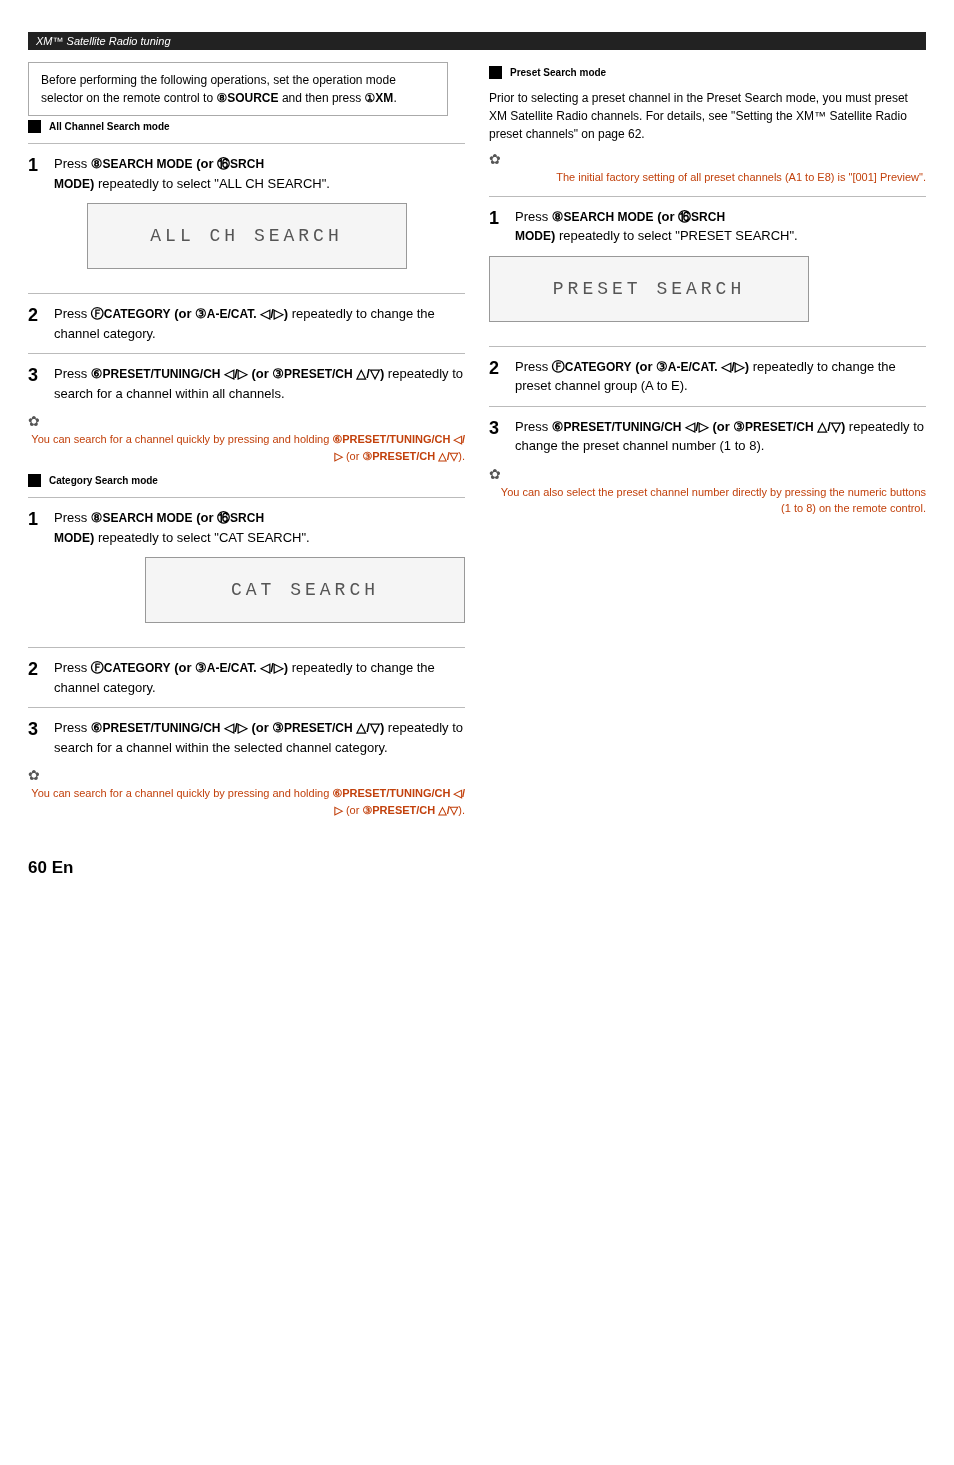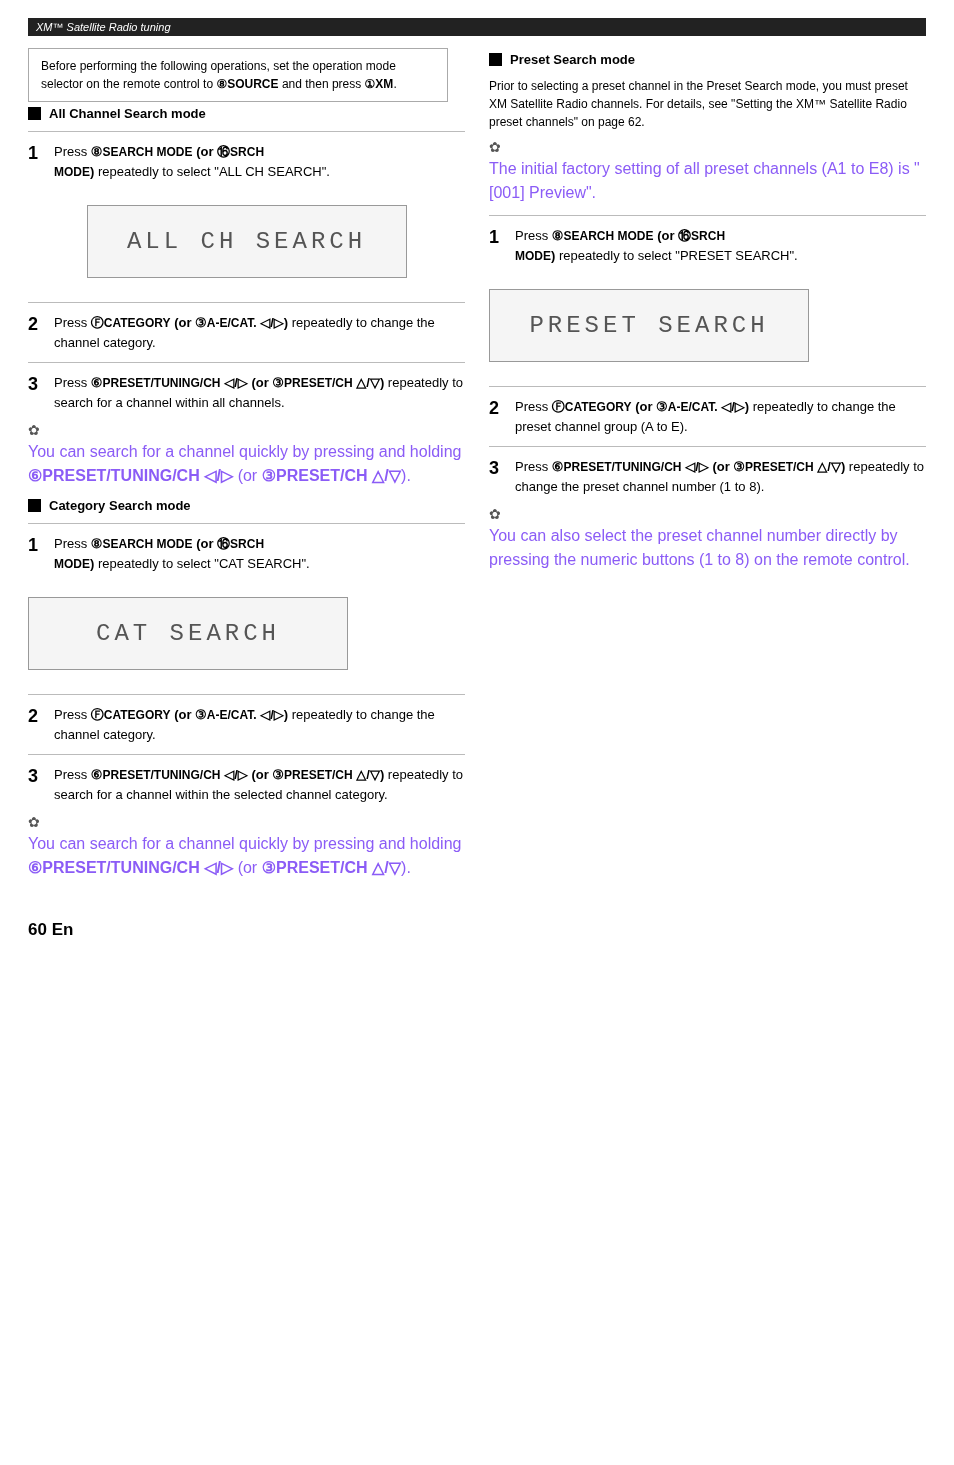--- a/index.html
+++ b/index.html
@@ -7,21 +7,21 @@
       font-family: Arial, Helvetica, sans-serif;
       font-size: 13px;
       background: #fff;
       color: #000;
       width: 954px;
       min-height: 1465px;
     }
     .page {
       width: 954px;
       min-height: 1465px;
-      padding: 18px 28px 28px 28px;
+      padding: 32px 28px 28px 28px;
       position: relative;
     }
     .header-bar {
       background: #222;
       color: #fff;
       font-size: 11px;
       font-style: italic;
       padding: 3px 8px;
       margin-bottom: 12px;
     }
@@ -41,21 +41,21 @@
       min-width: 0;
     }
     .col-right {
       flex: 1;
       min-width: 0;
     }
     .section-heading {
       display: flex;
       align-items: center;
       gap: 8px;
-      font-size: 13px;
+      font-size: 10px;
       font-weight: bold;
       margin-bottom: 10px;
       margin-top: 4px;
     }
     .section-heading .square-icon {
       display: inline-block;
       width: 13px;
       height: 13px;
       background: #000;
       flex-shrink: 0;
@@ -83,39 +83,40 @@
     .btn-underline {
       font-weight: bold;
       text-transform: uppercase;
       font-size: 12px;
     }
     .display-box {
       border: 1.5px solid #999;
       background: #f5f5f5;
       text-align: center;
       font-family: 'Courier New', Courier, monospace;
-      font-size: 24px;
+      font-size: 18px;
       letter-spacing: 4px;
       padding: 22px 0;
-      margin: 14px 0 14px 0;
+      margin: 0 0 14px 0;
       color: #555;
       width: 320px;
     }
     .note-section {
       margin: 8px 0 10px 0;
     }
     .note-icon {
       font-size: 14px;
       margin-bottom: 2px;
       color: #555;
     }
     .note-text {
-      font-size: 16px;
+      font-size: 11px;
       line-height: 1.5;
-      color: #8b5cf6;
+      color: #c2410c;
+      text-align: right;
     }
     .divider {
       border: none;
       border-top: 1px solid #bbb;
       margin: 10px 0;
     }
     .page-num {
       font-size: 17px;
       font-weight: bold;
       margin-top: 30px;
@@ -187,21 +188,21 @@
       </div>
       <hr class="divider">
 
       <div class="step-row">
         <span class="step-num">1</span>
         <div class="step-content">
           Press <b>⑧</b><b class="btn-underline">SEARCH MODE</b> <b>(or <b>⑯</b><b class="btn-underline">SRCH<br>MODE</b>)</b> repeatedly to select "CAT SEARCH".
         </div>
       </div>
 
-      <div style="display:flex;justify-content:flex-start;">
+      <div style="display:flex;justify-content:flex-end;">
         <div class="display-box">
           <span>CAT  SEARCH</span>
         </div>
       </div>
 
       <hr class="divider">
 
       <div class="step-row">
         <span class="step-num">2</span>
         <div class="step-content">

